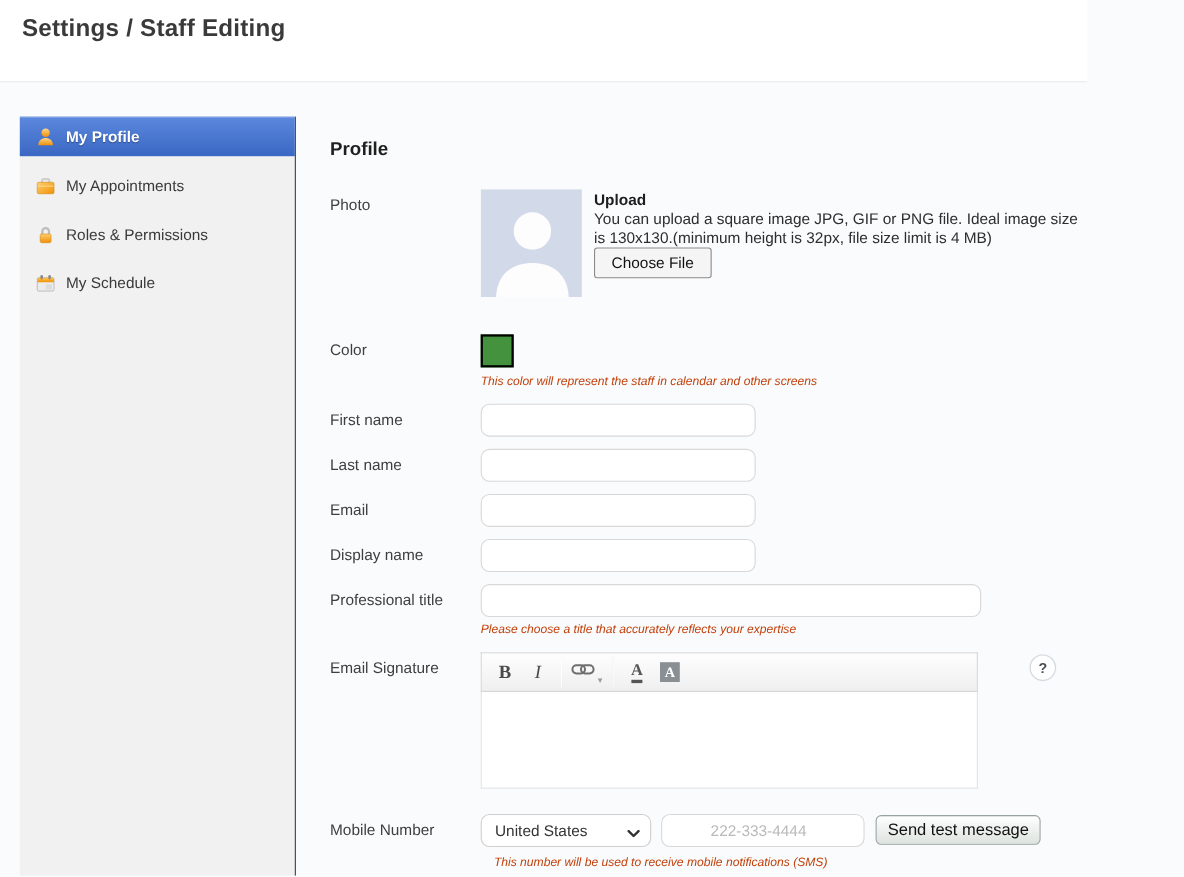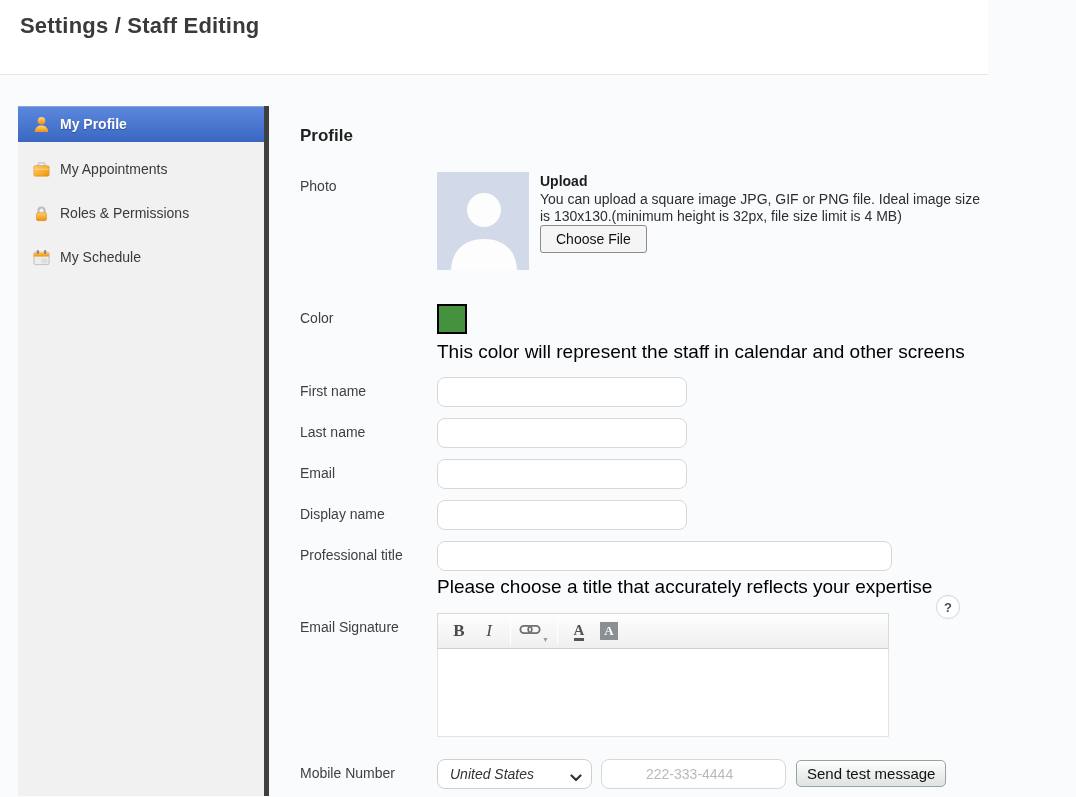--- a/index.html
+++ b/index.html
@@ -8,21 +8,21 @@
   .page { width:988px; height:797px; position:relative; }
 
   
   .header { height:75px; background:#fff; border-bottom:1px solid #e3e5e7; padding:13px 0 0 20px; }
   .page-title { font-size:22px; font-weight:800; color:#3a3a3a; letter-spacing:.2px; }
 
   
   .body { position:relative; display:flex; height:721px; background:#fafbfc; }
 
   
-  .sidebar { margin:31px 0 0 18px; width:251px; background:#f1f1f1; border-right:5px solid #404040; height:690px; }
+  .sidebar { margin:31px 0 0 18px; width:251px; background:#f1f1f1; border-right:1px solid #404040; height:690px; }
   .side-item { height:36px; display:flex; align-items:center; padding-left:14px; cursor:pointer;
                font-size:14px; color:#3a3a3a; margin-bottom:8px; }
   .side-item .ic { width:19px; height:19px; margin-right:9px; flex:0 0 auto; }
   .side-item.active { background:linear-gradient(#5c88de,#3a67c2); color:#fff; font-weight:bold;
                       text-shadow:0 1px 1px rgba(0,0,0,.35); box-shadow:inset 0 1px 0 rgba(255,255,255,.25); margin-bottom:9px; }
 
   
   .main { flex:1; padding:51px 0 0 31px; position:relative; }
   .section-heading { font-size:17px; font-weight:bold; color:#1f1f1f; margin-bottom:26px; }
 
@@ -34,21 +34,21 @@
   .avatar { width:92px; height:98px; flex:0 0 92px; }
   .photo-info { margin-left:11px; padding-top:1px; }
   .upload-title { font-size:14px; font-weight:bold; color:#1e1e1e; }
   .upload-desc { font-size:14px; color:#2e2e2e; max-width:480px; line-height:1.22; margin-top:2px; }
   .choose-file { font-size:14px; color:#111; background:#f5f5f5; border:1px solid #8b8b8b;
                  border-radius:3px; padding:5px 15px; cursor:pointer; font-family:"Liberation Sans",sans-serif; }
 
   
   .row-color { margin-bottom:14px; }
   .color-swatch { width:30px; height:30px; border:2px solid #000; cursor:pointer; }
-  .hint { font-size:19px; color:#000000; }
+  .hint { font-size:11px; color:#c2410c;font-style:italic; }
   .color-hint { margin-top:7px; }
 
   
   .row-input { margin-bottom:11px; }
   .txt { height:30px; width:250px; border:1px solid #d8d8d8; border-radius:8px; padding:0 10px;
          font-size:14px; color:#333; background:#fff; outline:none; font-family:"Liberation Sans",sans-serif; }
   .txt::placeholder { color:#b9b9b9; }
   .txt.wide { width:455px; }
   .row-prof { margin-bottom:15px; }
   .prof-hint { margin-top:5px; }
@@ -76,21 +76,21 @@
   
   .help-btn { position:absolute; top:520px; right:28px; width:24px; height:24px; border-radius:50%;
               background:#fff; border:1px solid #d3d8de; color:#4a4f55; font-size:13px; font-weight:bold;
               display:flex; align-items:center; justify-content:center; cursor:pointer; box-shadow:0 0 2px rgba(0,0,0,.05); }
 
   
   .row-mobile .controls { display:flex; align-items:flex-start; }
   .select-wrap { position:relative; }
   .country-select { appearance:none; -webkit-appearance:none; height:30px; width:155px; border:1px solid #cfcfcf;
                     border-radius:8px; background:#fff; font-size:14px; color:#333; padding:0 28px 0 12px;
-                    outline:none; font-family:"Liberation Sans",sans-serif; cursor:pointer;font-style:italic; }
+                    outline:none; font-family:"Liberation Sans",sans-serif; cursor:pointer; }
   .select-chevron { position:absolute; right:10px; top:9px; pointer-events:none; }
   .phone { margin-left:9px; width:185px;padding-left:44px; }
   .send-btn { margin-left:10px; height:27px; margin-top:1px; padding:0 10px; font-size:15px; color:#111;
               background:linear-gradient(#fefefe,#dde3df); border:1px solid #98a39e; border-radius:5px;
               cursor:pointer; font-family:"Liberation Sans",sans-serif; }
   .mobile-hint { margin-top:8px; margin-left:12px; }
 </style>
 </head>
 <body>
 

